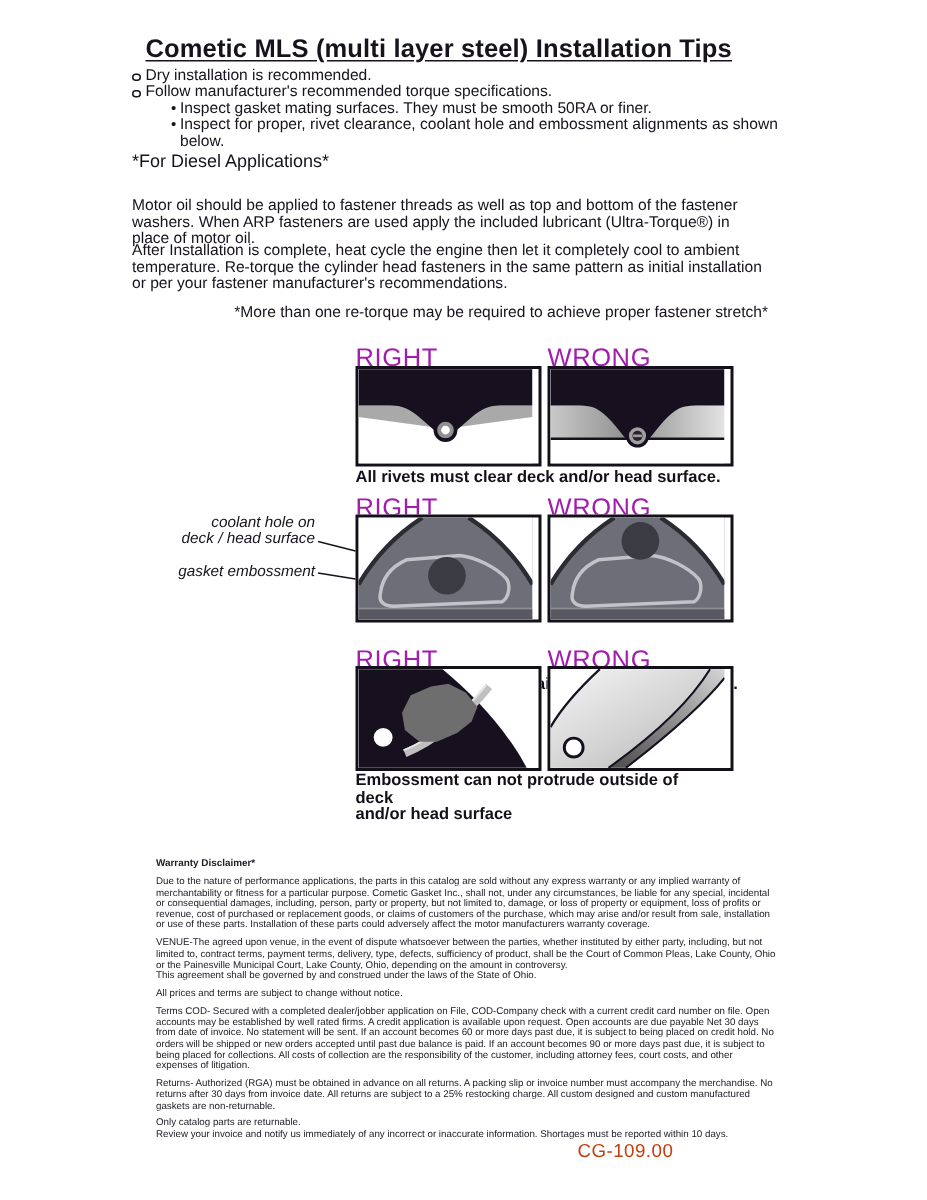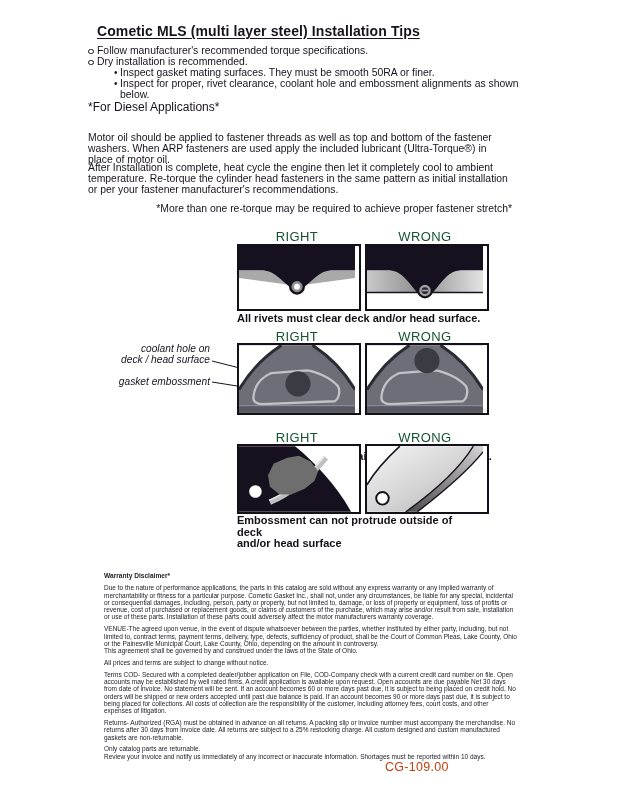--- a/index.html
+++ b/index.html
@@ -4,63 +4,63 @@
 <style>
   html,body{margin:0;padding:0;}
   body{
     width:618px;height:800px;position:relative;background:#ffffff;
     font-family:"Liberation Sans","DejaVu Sans",sans-serif;color:#17121d;
     overflow:hidden;
   }
   .abs{position:absolute;}
   
   .doc-title{
-    left:97px;top:23px;font-size:14px;font-weight:bold;
+    left:97px;top:23px;font-size:17px;font-weight:bold;
     text-decoration:underline;text-underline-offset:2px;letter-spacing:.1px;text-align:center;
   }
   .tips{left:88px;top:46px;width:436px;font-size:10.4px;line-height:10.9px;}
   .tip-row{display:flex;align-items:flex-start;}
   .tip-marker{
     width:3.5px;height:3.5px;border:1px solid #17121d;border-radius:50%;
     margin:2.8px 3.5px 0 0;flex:0 0 auto;
   }
   .sub{margin-left:26px;}
   .sub .dot{font-size:10px;margin:0 2.5px 0 0;line-height:10.9px;}
   
   .diesel-head{left:88px;top:100px;font-size:12px;font-weight:normal;}
   .para{left:88px;width:424px;font-size:10.4px;line-height:10.9px;}
   .p1{top:133px;}
   .p2{top:163px;}
   .pnote{top:204px;text-align:right;}
   
-  .dg-head{width:120px;text-align:center;font-size:13px;letter-spacing:.4px;color:#14532d;}
+  .dg-head{width:120px;font-size:17px;letter-spacing:.4px;color:#a21caf;}
   .dg-box{width:120px;border:2px solid #141019;background:#fff;line-height:0;}
   .dg-box svg{display:block;}
   .dg-caption{font-weight:bold;font-size:11px;line-height:11.5px;color:#141019;}
   .callout{font-size:10.2px;line-height:11px;text-align:right;color:#17121d;font-style:italic;}
   
   .legal{left:104px;top:572px;width:414px;font-size:6.5px;line-height:7.3px;color:#23202a;}
   .legal h4{margin:0 0 5px 0;font-size:6.6px;}
   .legal p{margin:0 0 4.5px 0;}
   .legal p.no-gap{margin:0 0 0 0;}
   .page-code{left:385px;top:760px;font-size:12.5px;color:#c2410c;letter-spacing:.3px;}
 </style>
 </head>
 <body>
 
 <div class="abs doc-title">Cometic MLS (multi layer steel) Installation Tips</div>
 
 <div class="abs tips">
   <div class="tip-row">
     <span class="tip-marker"></span>
-    <span>Follow manufacturer's recommended torque specifications.</span>
+    <span>Dry installation is recommended.</span>
   </div>
   <div class="tip-row">
     <span class="tip-marker"></span>
-    <span>Dry installation is recommended.</span>
+    <span>Follow manufacturer's recommended torque specifications.</span>
   </div>
   <div class="tip-row sub">
     <span class="dot">•</span>
     <span>Inspect gasket mating surfaces.  They must be smooth 50RA or finer.</span>
   </div>
   <div class="tip-row sub">
     <span class="dot">•</span>
     <span>Inspect for proper, rivet clearance, coolant hole and embossment alignments as shown below.</span>
   </div>
 </div>

